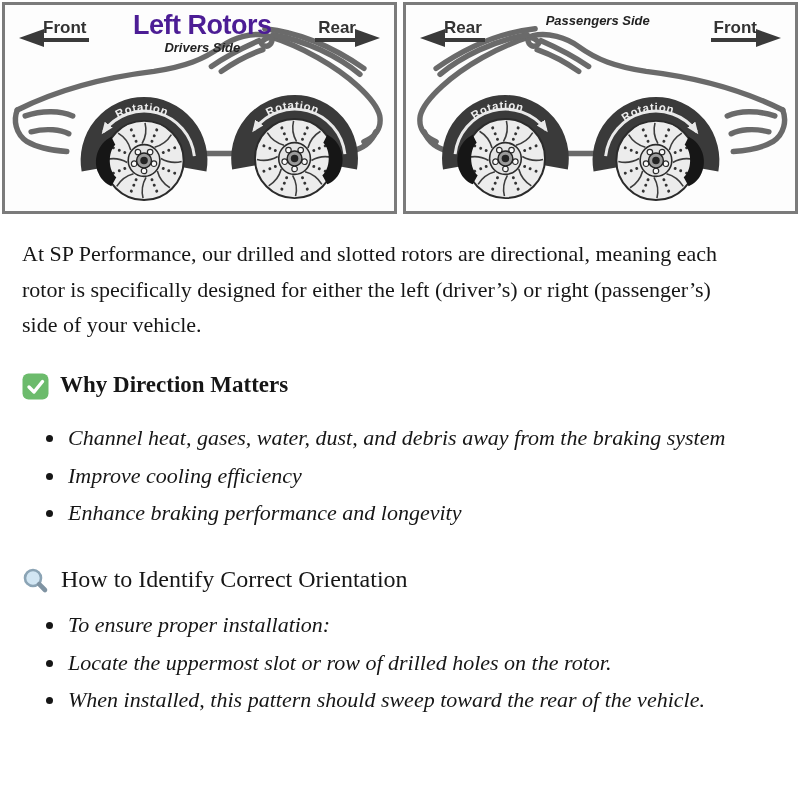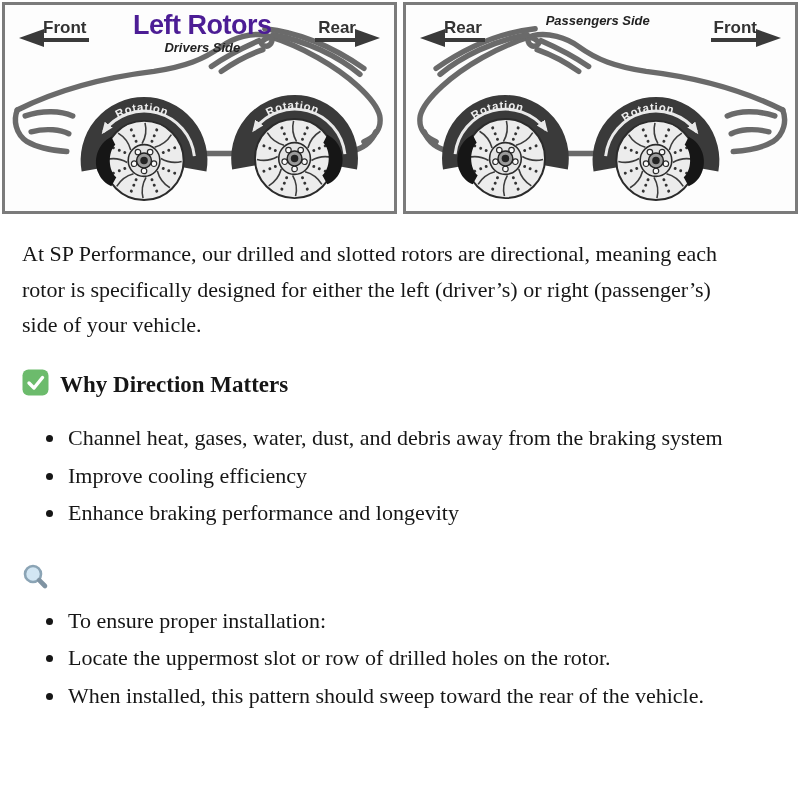--- a/index.html
+++ b/index.html
@@ -44,29 +44,29 @@
 
   .car-svg{position:absolute;inset:0;width:100%;height:100%;}
   .sk{stroke:#6a6a6a;stroke-width:5.5;fill:none;stroke-linecap:round;stroke-linejoin:round;}
   .arch{stroke:#3a3a3a;stroke-width:26;fill:none;}
   .arr{stroke:#e9e9e9;stroke-width:3;fill:none;}
   .rot-label{font-family:"Liberation Sans",sans-serif;font-weight:700;font-size:11.5px;fill:#ededed;letter-spacing:0.6px;}
 
   
   .content{padding:0 22px;}
   .intro{margin:20px 0 26px;max-width:712px;}
-  h2{display:flex;align-items:flex-start;line-height:1.35;}
+  h2{display:flex;align-items:flex-end;line-height:1.35;}
   .h-check{font-size:23px;font-weight:700;margin:26px 0 20px;}
   .h-search{font-size:24px;font-weight:400;margin:32px 0 12px;}
   .emoji{flex:0 0 auto;display:inline-flex;margin-right:11px;}
   .check-emoji svg{width:27px;height:27px;}
   .mag-emoji svg{width:28px;height:28px;}
   .lead{margin:0 0 6px;}
   ul{margin:6px 0 26px;padding-left:44px;list-style:disc;}
-  li{padding-left:2px;margin:0 0 2px;}
+  li{padding-left:2px;margin:0 0 2px;font-style:italic;}
 </style>
 </head>
 <body>
 
 <svg width="0" height="0" style="position:absolute" aria-hidden="true">
   <defs>
     <marker id="ah" markerUnits="userSpaceOnUse" markerWidth="14" markerHeight="12" refX="9" refY="5" orient="auto">
       <path d="M0 0 L12 5 L0 10 Z" fill="#e9e9e9"></path>
     </marker>
     <path id="slot" d="M 17 -2 C 24 2 30 3 38 1"></path>
@@ -225,20 +225,21 @@
       <li>Enhance braking performance and longevity</li>
     </ul>
 
     <h2 class="h-search">
       <span class="emoji mag-emoji">
         <svg viewBox="0 0 28 28">
             <circle cx="11" cy="11" r="8" fill="#d2e6f3" stroke="#8ba4b5" stroke-width="2.6"></circle>
             <line x1="17.2" y1="17.2" x2="23" y2="23" stroke="#7f93a2" stroke-width="4.6" stroke-linecap="round"></line>
           </svg>
       </span>
+      <span>How to Identify Correct Orientation</span>
     </h2>
 
     <ul>
       <li>To ensure proper installation:</li>
       <li>Locate the uppermost slot or row of drilled holes on the rotor.</li>
       <li>When installed, this pattern should sweep toward the rear of the vehicle.</li>
     </ul>
 
   </div>
 </div>

